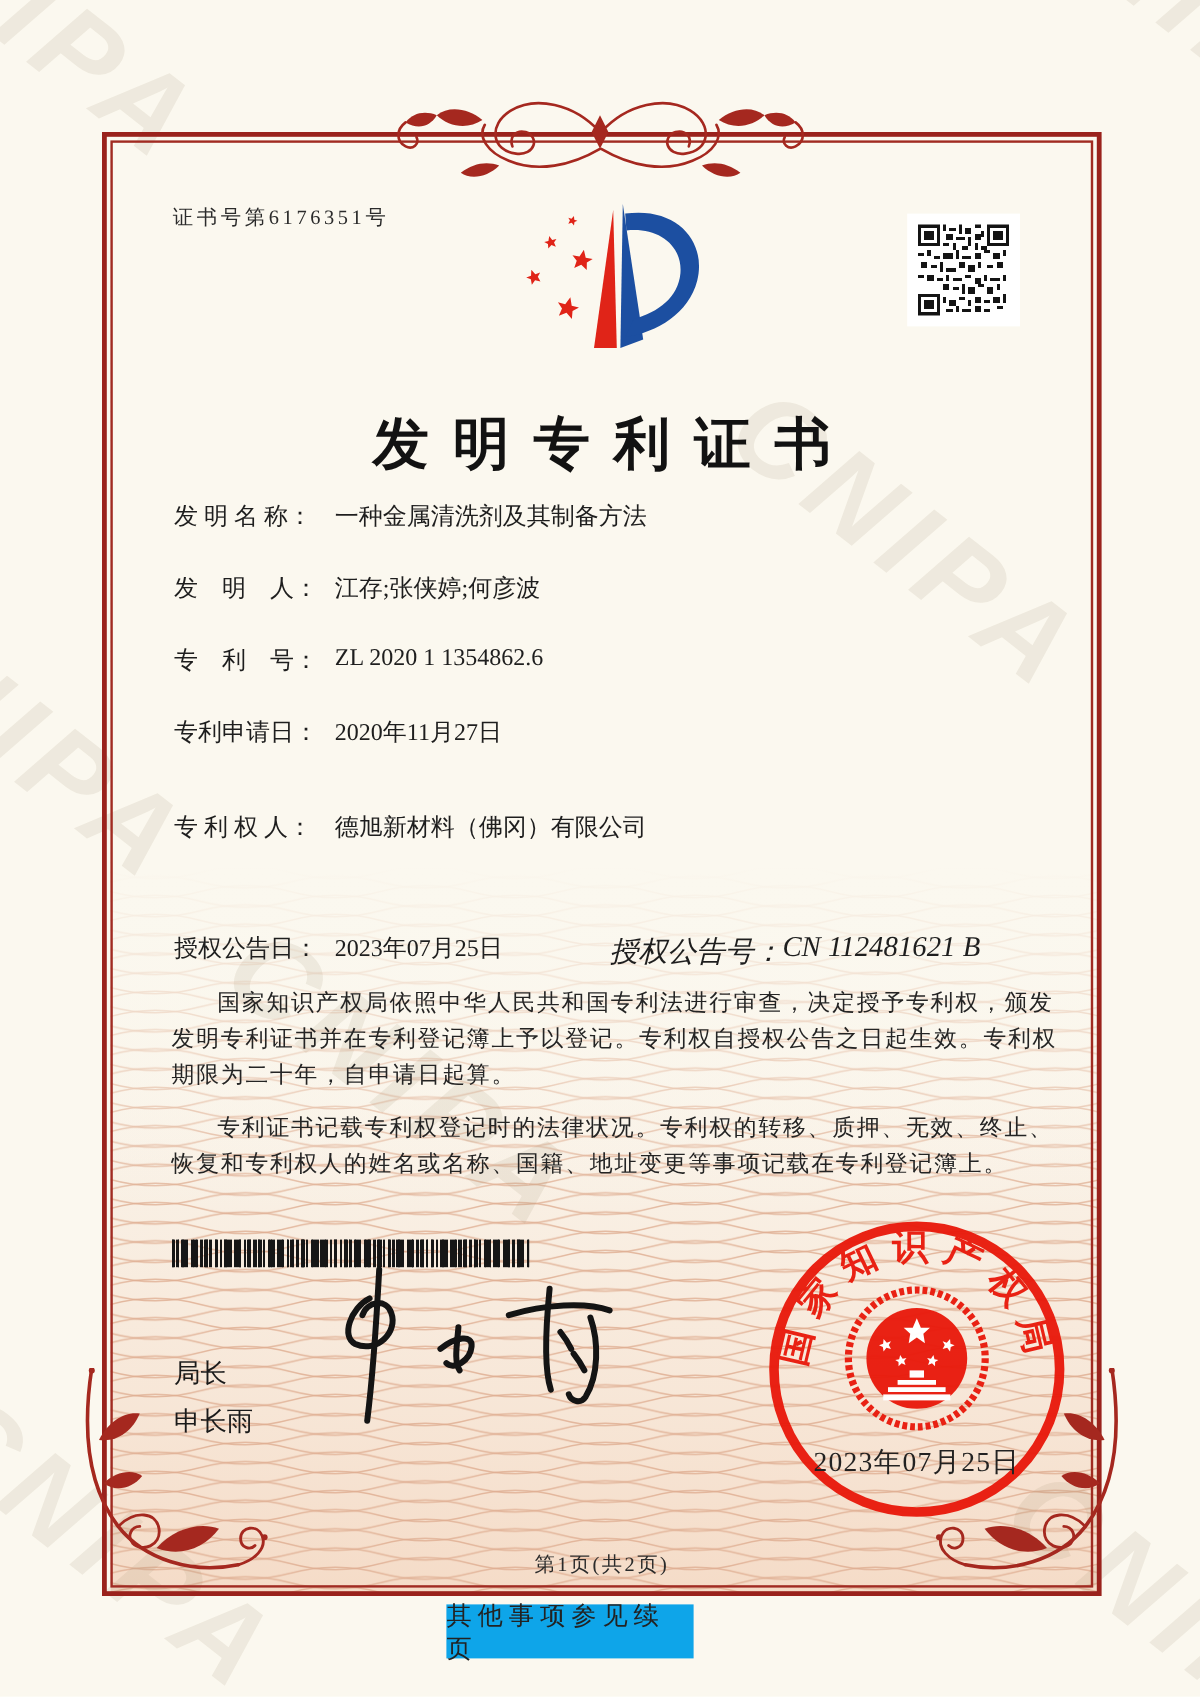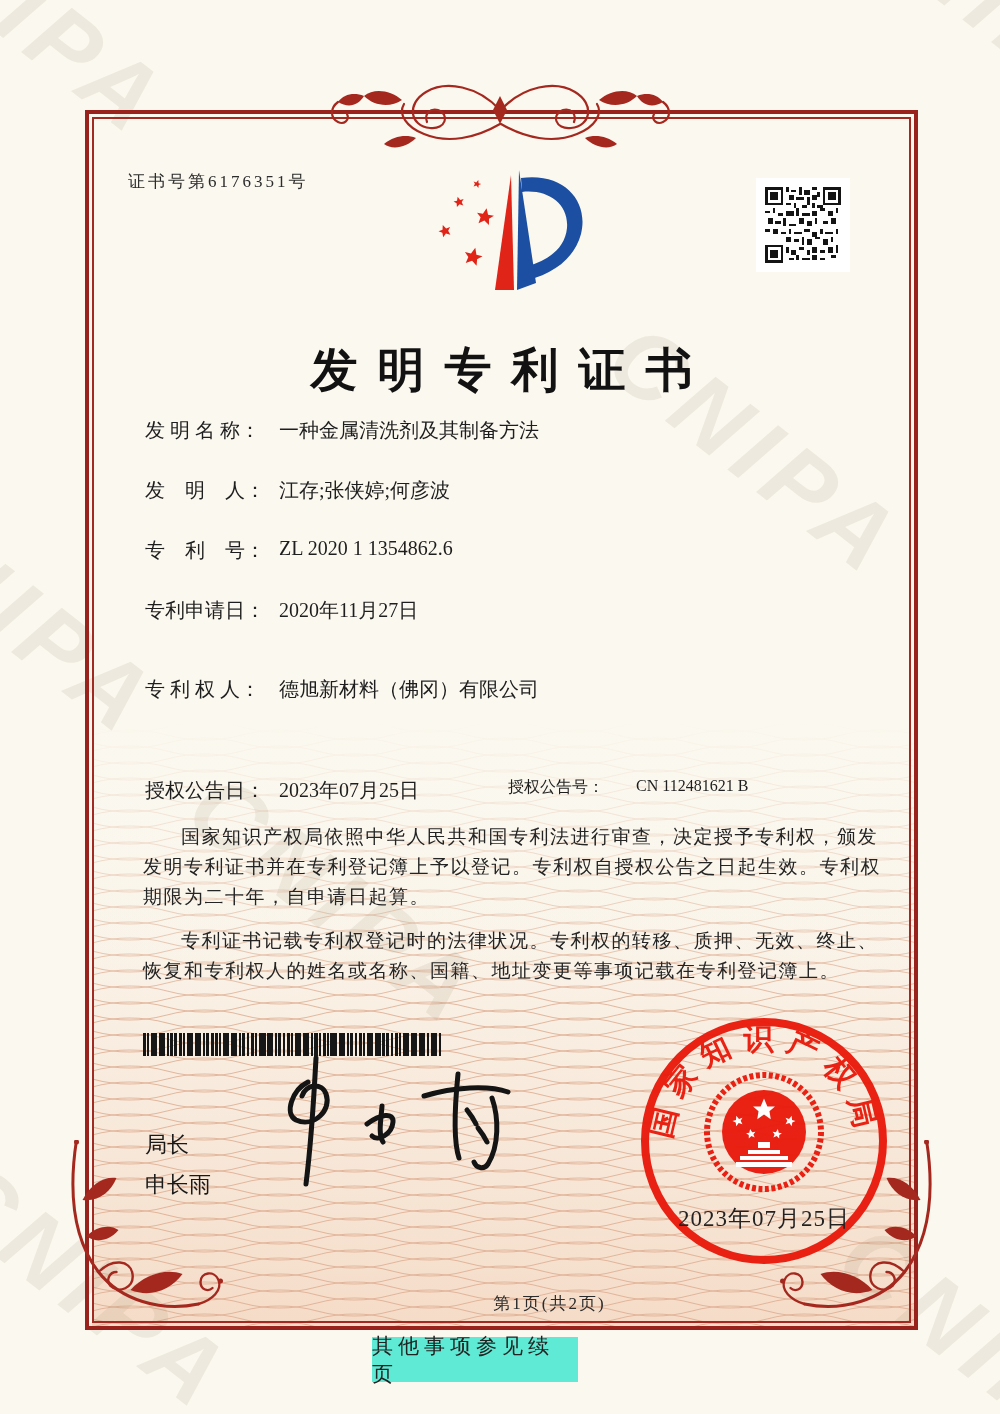--- a/index.html
+++ b/index.html
@@ -18,41 +18,41 @@
 
   
   .frame{position:absolute;left:85px;top:110px;width:833px;height:1220px;z-index:4;
          border:4px solid #9a221c;box-sizing:border-box;}
   .frame-in{position:absolute;inset:3px;border:2px solid #a12b22;}
 
   .orn{position:absolute;z-index:5;}
 
   .content{position:absolute;inset:0;z-index:6;}
 
-  .cert-no{position:absolute;left:128px;top:170px;font-size:17px;letter-spacing:3px;color:#2b2b2b;}
+  .cert-no{position:absolute;left:144px;top:170px;font-size:17px;letter-spacing:3px;color:#2b2b2b;}
 
   .logo{position:absolute;left:424px;top:168px;}
   .qr-wrap{position:absolute;left:756px;top:178px;width:94px;height:94px;background:#fff;
            display:flex;align-items:center;justify-content:center;}
 
   .title{position:absolute;left:85px;top:295px;width:833px;text-align:center;
          font-size:47px;font-weight:bold;color:#121212;letter-spacing:20px;text-indent:20px;margin-top:44px;}
 
   .row{position:absolute;left:145px;font-size:20px;color:#1e1e1e;display:flex;align-items:flex-start;}
   .lbl{display:inline-block;min-width:134px;white-space:pre;}
   .val{display:inline-block;}
   .row-name{top:417px;}
   .row-inventor{top:477px;}
   .row-patno{top:537px;}
   .row-filing{top:597px;}
   .row-patentee{top:676px;align-items:center;}
   .row-address{top:716px;}
   .row-address .val{width:572px;line-height:30px;}
   .row-grant{top:777px;}
-  .grant-no{position:absolute;left:508px;top:777px;font-size:16px;color:#1e1e1e;display:flex;}
+  .grant-no{position:absolute;left:508px;top:777px;font-size:24px;color:#1e1e1e;display:flex;font-style:italic;}
   .grant-no .lbl{min-width:128px;}
 
   .paras{position:absolute;left:143px;top:822px;width:748px;}
   .paras p{margin:0 0 14px 0;font-size:19px;line-height:30px;letter-spacing:1.5px;
            text-indent:2em;color:#242424;}
 
   .barcode{position:absolute;left:143px;top:1033px;width:298px;height:23px;
     background-image:
       repeating-linear-gradient(90deg,#161616 0 2px,transparent 2px 4px),
       repeating-linear-gradient(90deg,#161616 0 3px,transparent 3px 9px),
@@ -60,22 +60,22 @@
 
   .duty,.duty-name{position:absolute;left:145px;font-family:"Liberation Sans","DejaVu Sans",sans-serif;
       font-size:22px;color:#1a1a1a;margin-top:12px;}
   .duty{top:1118px;}
   .duty-name{top:1158px;}
   .sig{position:absolute;left:262px;top:1052px;}
 
   .seal{position:absolute;left:635px;top:1012px;mix-blend-mode:multiply;opacity:.96;}
 
   .page-info{position:absolute;left:85px;top:1292px;width:833px;text-align:center;
-             font-size:17px;letter-spacing:2px;color:#2b2b2b;padding-left:48px;}
-  .note-box{position:absolute;left:372px;top:1337px;width:206px;height:45px;background:#5eead4;
+             font-size:17px;letter-spacing:2px;color:#2b2b2b;}
+  .note-box{position:absolute;left:372px;top:1337px;width:206px;height:45px;background:#0ea5e9;
             display:flex;align-items:center;justify-content:center;}
   .note-box span{font-size:21px;letter-spacing:5px;color:#222;}
 </style>
 </head>
 <body>
 
 <div class="page">
 
   <svg class="waves" width="823" height="1211" viewBox="0 0 823 1211" preserveAspectRatio="none">
     <defs>

